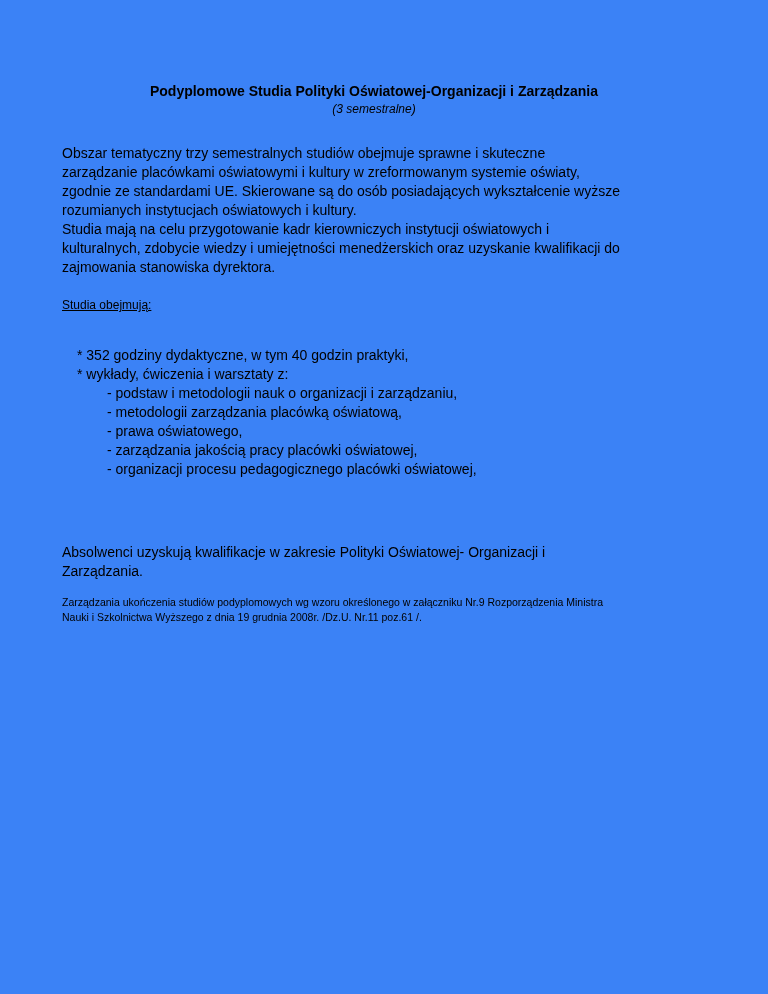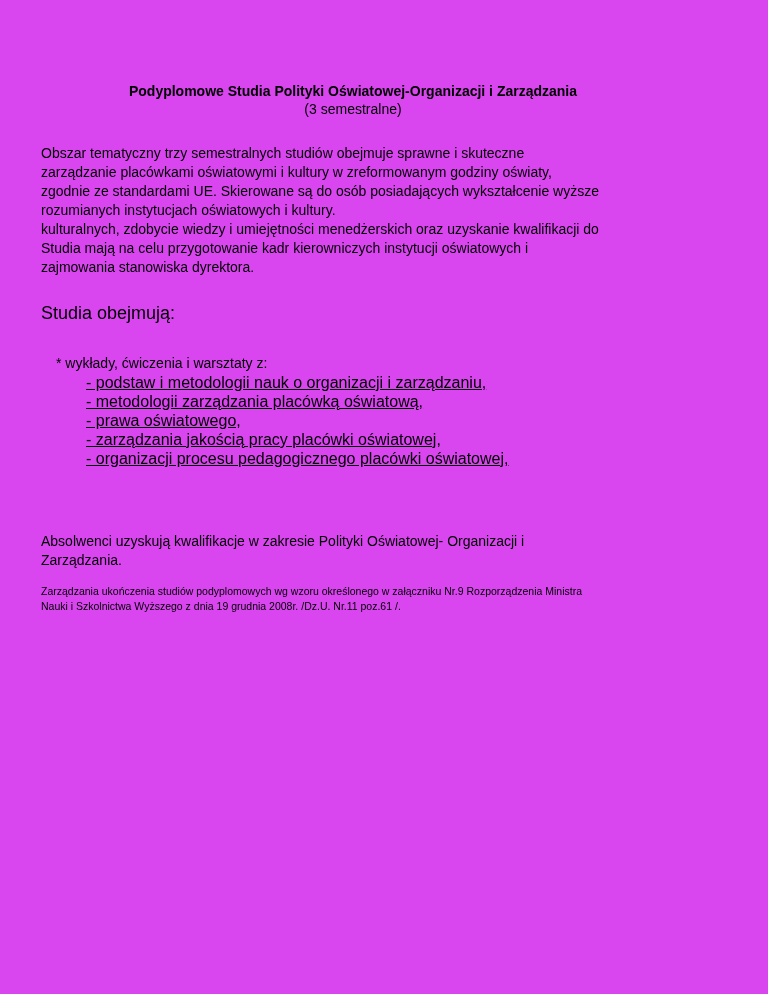--- a/index.html
+++ b/index.html
@@ -6,70 +6,71 @@
   html, body {
     background: #ffffff;
     font-family: "Liberation Sans", sans-serif;
     color: #000000;
   }
   .page {
     position: relative;
     width: 768px;
     height: 994px;
     margin: 0 auto;
-    background: #d946ef;
-    padding: 82px 56px 40px 41px;
+    background: #3b82f6;
+    padding: 82px 56px 40px 62px;
   }
   .content {
     width: 624px;
   }
   .doc-title {
     font-size: 14px;
     font-weight: bold;
     text-align: center;
     line-height: 18px;
   }
   .doc-subtitle {
-    font-size: 14px;
+    font-size: 12px;
     text-align: center;
     line-height: 18px;
     margin-bottom: 26px;
+    font-style: italic;
   }
   .body-line {
     font-size: 14px;
     line-height: 19px;
     white-space: nowrap;
   }
   .intro-block {
-    margin-bottom: 27px;
+    margin-bottom: 19px;
   }
   .section-label {
-    font-size: 18px;
+    font-size: 12px;
     line-height: 19px;
     margin-bottom: 31px;
+    text-decoration: underline;
   }
   .bullet-list {
     list-style: none;
     padding-left: 15px;
   }
   .bullet-item {
     font-size: 14px;
     line-height: 19px;
     white-space: nowrap;
   }
   .sub-list {
     list-style: none;
     padding-left: 45px;
     margin-bottom: 64px;
   }
   .sub-item {
-    font-size: 16px;
+    font-size: 14px;
     line-height: 19px;
     white-space: nowrap;
-    text-decoration: underline;
   }
   .qualification-block {
     margin-bottom: 14px;
   }
   .footnote-line {
     font-size: 10.5px;
     line-height: 15px;
     white-space: nowrap;
   }
 </style>
@@ -77,31 +78,32 @@
 <body>
 
 <div class="page">
   <div class="content">
 
     <div class="doc-title">Podyplomowe Studia Polityki Oświatowej-Organizacji i Zarządzania</div>
     <div class="doc-subtitle">(3 semestralne)</div>
 
     <div class="intro-block">
       <div class="body-line">Obszar tematyczny trzy semestralnych studiów obejmuje sprawne i skuteczne</div>
-      <div class="body-line">zarządzanie placówkami oświatowymi i kultury w zreformowanym godziny oświaty,</div>
+      <div class="body-line">zarządzanie placówkami oświatowymi i kultury w zreformowanym systemie oświaty,</div>
       <div class="body-line">zgodnie ze standardami UE. Skierowane są do osób posiadających wykształcenie wyższe</div>
       <div class="body-line">rozumianych instytucjach oświatowych i kultury.</div>
+      <div class="body-line">Studia mają na celu przygotowanie kadr kierowniczych instytucji oświatowych i</div>
       <div class="body-line">kulturalnych, zdobycie wiedzy i umiejętności menedżerskich oraz uzyskanie kwalifikacji do</div>
-      <div class="body-line">Studia mają na celu przygotowanie kadr kierowniczych instytucji oświatowych i</div>
       <div class="body-line">zajmowania stanowiska dyrektora.</div>
     </div>
 
     <div class="section-label">Studia obejmują:</div>
 
     <ul class="bullet-list">
+      <li class="bullet-item">* 352 godziny dydaktyczne, w tym 40 godzin praktyki,</li>
       <li class="bullet-item">* wykłady, ćwiczenia i warsztaty z:</li>
     </ul>
 
     <ul class="sub-list">
       <li class="sub-item">- podstaw i metodologii nauk o organizacji i zarządzaniu,</li>
       <li class="sub-item">- metodologii zarządzania placówką oświatową,</li>
       <li class="sub-item">- prawa oświatowego,</li>
       <li class="sub-item">- zarządzania jakością pracy placówki oświatowej,</li>
       <li class="sub-item">- organizacji procesu pedagogicznego placówki oświatowej,</li>
     </ul>

